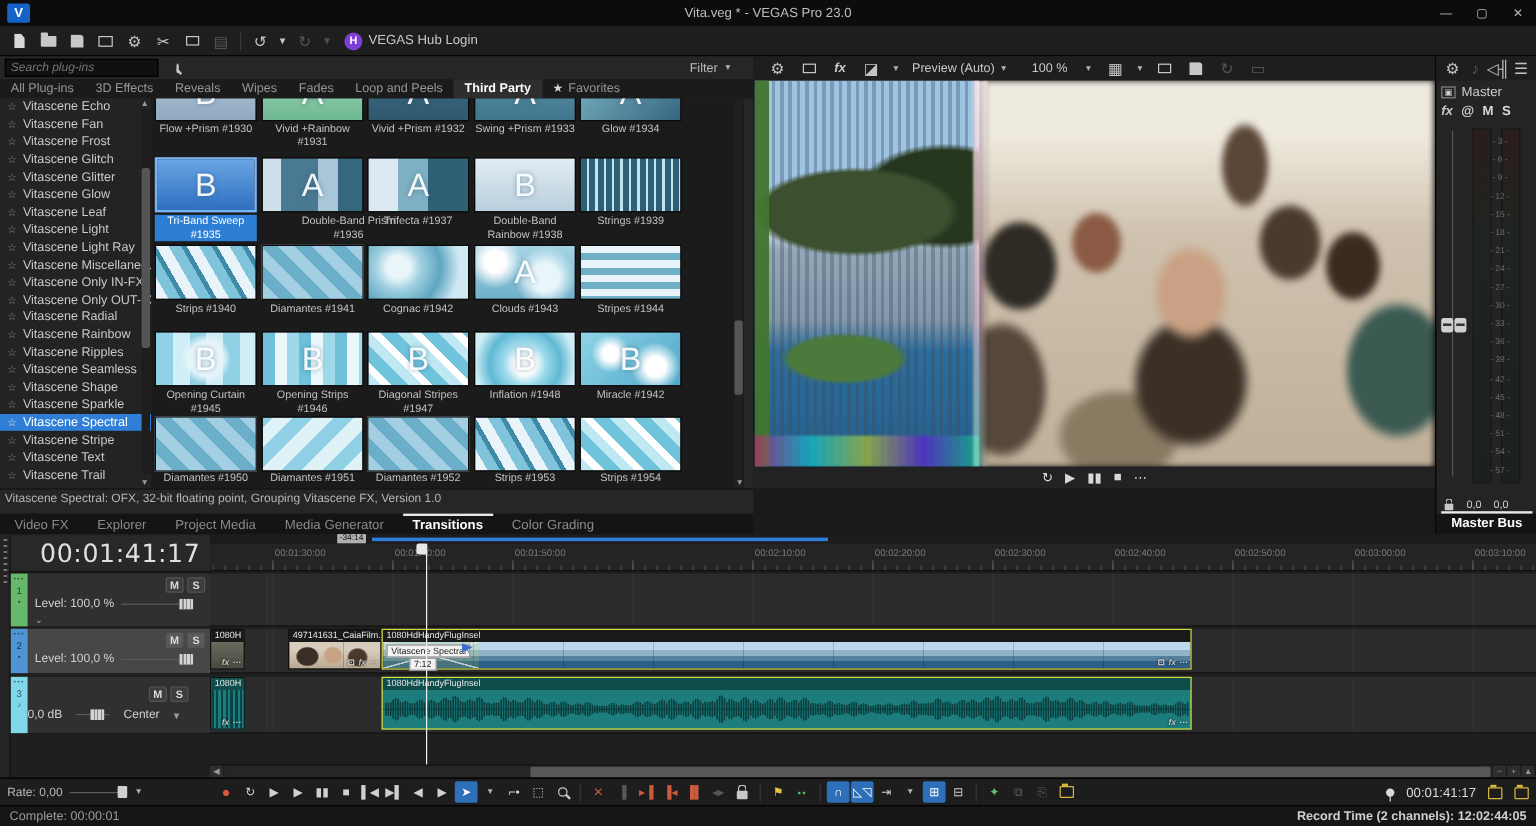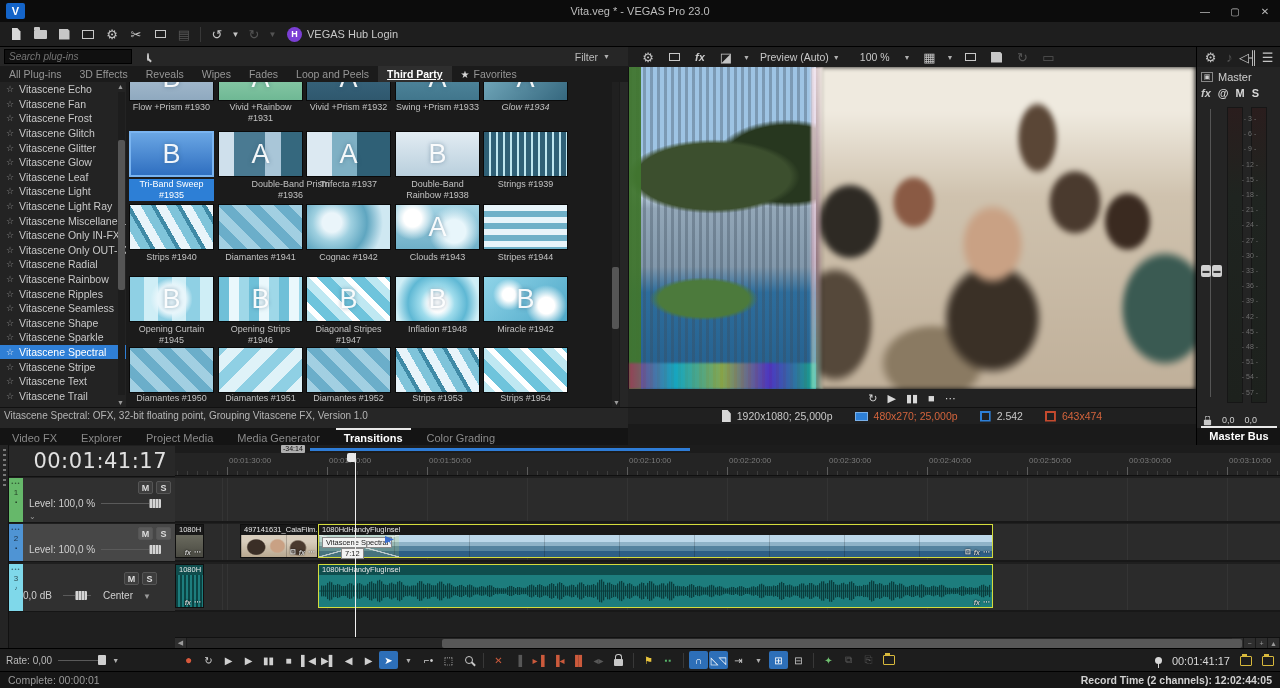--- a/index.html
+++ b/index.html
@@ -41,21 +41,21 @@
   .i-ybox::before { content:""; position:absolute; top:-3px; left:1px; width:5px; height:2px; background:#d8b93c; }
 
   
   .left-panel { position:absolute; top:47px; left:0; width:628px; height:398px; background:#262626; }
   .search-row { position:absolute; top:1px; left:0; width:628px; height:17px; }
   .search-box { position:absolute; left:4px; top:1px; width:128px; height:15px; background:#101010; border:1px solid #000; display:flex; align-items:center; }
   .search-box input { flex:1; background:transparent; border:none; outline:none; color:#aaa; font-style:italic; font-size:10px; padding:0 4px; font-family:"Liberation Sans",sans-serif; }
   .filter-dd { position:absolute; right:12px; top:1px; height:15px; display:flex; align-items:center; gap:5px; color:#bbb; font-size:10.5px; padding:0 6px; }
   .ptabs { position:absolute; top:19px; left:0; width:628px; height:16px; background:#1b1b1b; display:flex; align-items:center; }
   .ptab { padding:0 9px; height:16px; display:flex; align-items:center; color:#969696; font-size:10.5px; gap:4px; }
-  .ptab.active { color:#fff; font-weight:bold; background:#2e2e2e;text-decoration:underline; }
+  .ptab.active { color:#fff; font-weight:bold; background:#2e2e2e; }
   .fav-star { color:#d8d8d8; font-size:10px; }
 
   .fx-sidebar { position:absolute; top:35px; left:0; width:126px; height:325px; background:#232323; overflow:hidden; }
   .fx-item { height:14.6px; display:flex; align-items:center; gap:5px; padding-left:6px; color:#c9c9c9; font-size:10.5px; white-space:nowrap; }
   .fx-item .star { color:#8a8a8a; font-size:9px; }
   .fx-item.sel { background:#2f7fd6; color:#fff; }
   .fx-item.sel .star { color:#dfeaf8; }
   .sb-scroll { position:absolute; right:1px; top:4px; width:7px; height:316px; background:#1d1d1d; }
   .sb-thumb { position:absolute; left:0; width:7px; background:#555; border-radius:2px; }
   .arr { position:absolute; color:#9a9a9a; font-size:7px; line-height:7px; }
@@ -423,21 +423,21 @@
           <div class="gletter">A</div>
         </div>
         <div class="gcell-cap" style="left: 180px; top: 20px;">Vivid +Prism #1932</div>
         <div class="gcell-thumb gv-teal" style="left: 269px; top: -27px;">
           <div class="gletter">A</div>
         </div>
         <div class="gcell-cap" style="left: 269px; top: 20px;">Swing +Prism #1933</div>
         <div class="gcell-thumb gv-tealgrad" style="left: 357px; top: -27px;">
           <div class="gletter">A</div>
         </div>
-        <div class="gcell-cap" style="left: 357px; top: 20px; font-style: italic;">Glow #1934</div>
+        <div class="gcell-cap" style="left: 357px; top: 20px;">Glow #1934</div>
         <div class="gcell-thumb gv-sel sel" style="left: 3px; top: 49px;">
           <div class="gletter">B</div>
         </div>
         <div class="gcell-cap sel" style="left: 3px; top: 97px;">Tri-Band Sweep #1935</div>
         <div class="gcell-thumb gv-bands" style="left: 92px; top: 49px;">
           <div class="gletter">A</div>
         </div>
         <div class="gcell-cap" style="left: 92px; top: 97px; margin-left: 30px;">Double-Band Prism #1936</div>
         <div class="gcell-thumb gv-bands2" style="left: 180px; top: 49px;">
           <div class="gletter">A</div>
@@ -543,38 +543,20 @@
       </div>
       <div class="scene-divider"></div>
       <div class="scene-crowd"></div>
     </div>
     <div class="pv-transport">
       <span>↻</span>
       <span>▶</span>
       <span>▮▮</span>
       <span>■</span>
       <span>⋯</span>
-    </div>
-    <div class="pv-stats">
-      <div class="stat">
-        <span class="i-proj"></span>
-        <span>1920x1080; 25,000p</span>
-      </div>
-      <div class="stat warn">
-        <span class="i-previewrect"></span>
-        <span>480x270; 25,000p</span>
-      </div>
-      <div class="stat">
-        <span class="i-corners blue"></span>
-        <span>2.542</span>
-      </div>
-      <div class="stat warn">
-        <span class="i-corners red"></span>
-        <span>643x474</span>
-      </div>
     </div>
   </div>
 
   <div class="master-strip">
     <div class="ms-toolbar">
       <span class="tbtn" style="width:16px;">⚙</span>
       <span class="tbtn dim" style="width:16px;">♪</span>
       <span class="tbtn" style="width:16px;">◁╢</span>
       <span class="tbtn" style="width:16px;">☰</span>
     </div>

